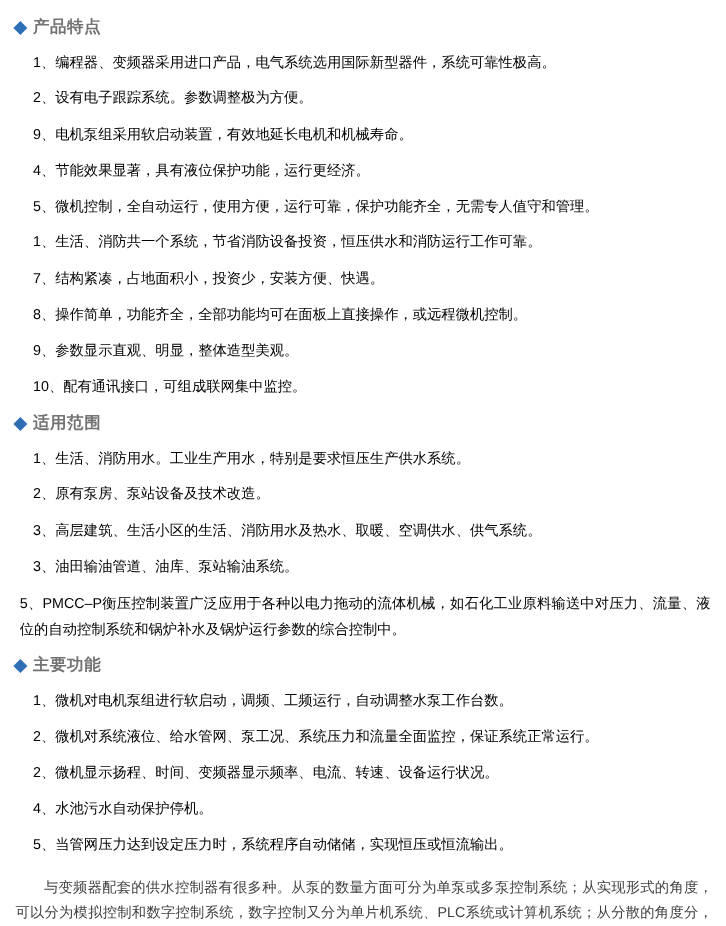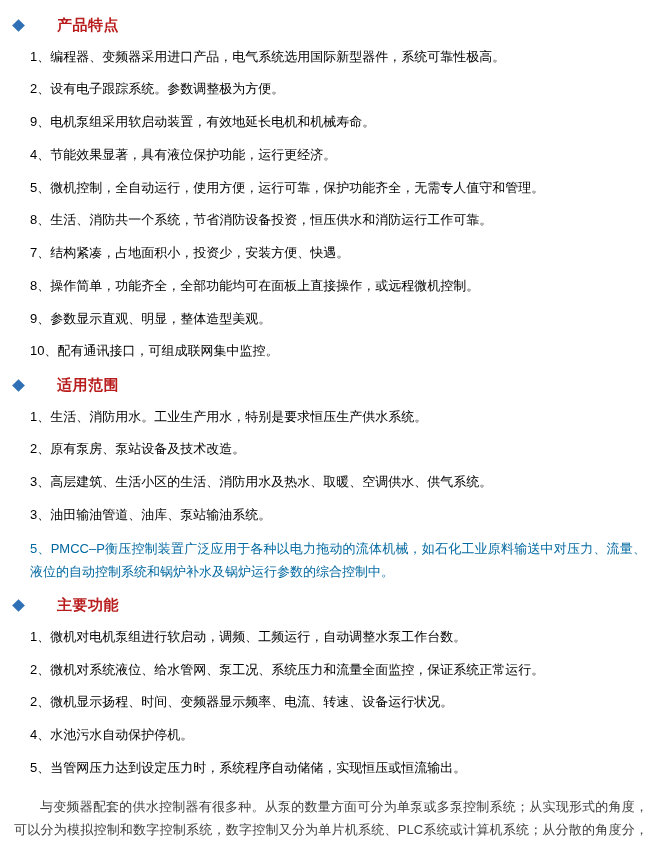--- a/index.html
+++ b/index.html
@@ -36,23 +36,22 @@
     height: 9px;
     background: #2e6fb5;
     transform: rotate(45deg);
     flex: 0 0 auto;
     position: relative;
     top: 0px;
   }
   .section-title {
     font-size: 15px;
     font-weight: bold;
-    color: #b91c1c;
+    color: #737373;
     letter-spacing: 0.5px;
-    margin-left: 27px;
   }
   .item-list {
     margin: 0;
     padding: 0;
     list-style: none;
   }
   .item {
     padding: 5px 0 5px 0;
     margin: 0 0 0 18px;
     font-size: 13px;
@@ -62,46 +61,46 @@
   }
   .para {
     margin: 6px 0 4px 2px;
     font-size: 13px;
     line-height: 1.8;
     color: #404040;
     text-align: justify;
     text-indent: 26px;
   }
   .long-item {
-    margin: 0 2px 0 18px;
+    margin: 0 2px 0 6px;
     padding: 5px 0;
     font-size: 13px;
     line-height: 1.8;
-    color: #0369a1;
+    color: #000000;
     text-align: justify;
   }
   .spacer-sm { height: 4px; }
 </style>
 </head>
 <body>
 
 <div class="page">
 
   <div class="section">
     <div class="section-heading">
       <span class="diamond-icon"></span>
       <span class="section-title">产品特点</span>
     </div>
     <ul class="item-list">
       <li class="item">1、编程器、变频器采用进口产品，电气系统选用国际新型器件，系统可靠性极高。</li>
       <li class="item">2、设有电子跟踪系统。参数调整极为方便。</li>
       <li class="item">9、电机泵组采用软启动装置，有效地延长电机和机械寿命。</li>
       <li class="item">4、节能效果显著，具有液位保护功能，运行更经济。</li>
       <li class="item">5、微机控制，全自动运行，使用方便，运行可靠，保护功能齐全，无需专人值守和管理。</li>
-      <li class="item">8、生活、消防共一个系统，节省消防设备投资，恒压供水和消防运行工作可靠。</li>
+      <li class="item">1、生活、消防共一个系统，节省消防设备投资，恒压供水和消防运行工作可靠。</li>
       <li class="item">7、结构紧凑，占地面积小，投资少，安装方便、快遇。</li>
       <li class="item">8、操作简单，功能齐全，全部功能均可在面板上直接操作，或远程微机控制。</li>
       <li class="item">9、参数显示直观、明显，整体造型美观。</li>
       <li class="item">10、配有通讯接口，可组成联网集中监控。</li>
     </ul>
   </div>
 
   <div class="section">
     <div class="section-heading">
       <span class="diamond-icon"></span>

